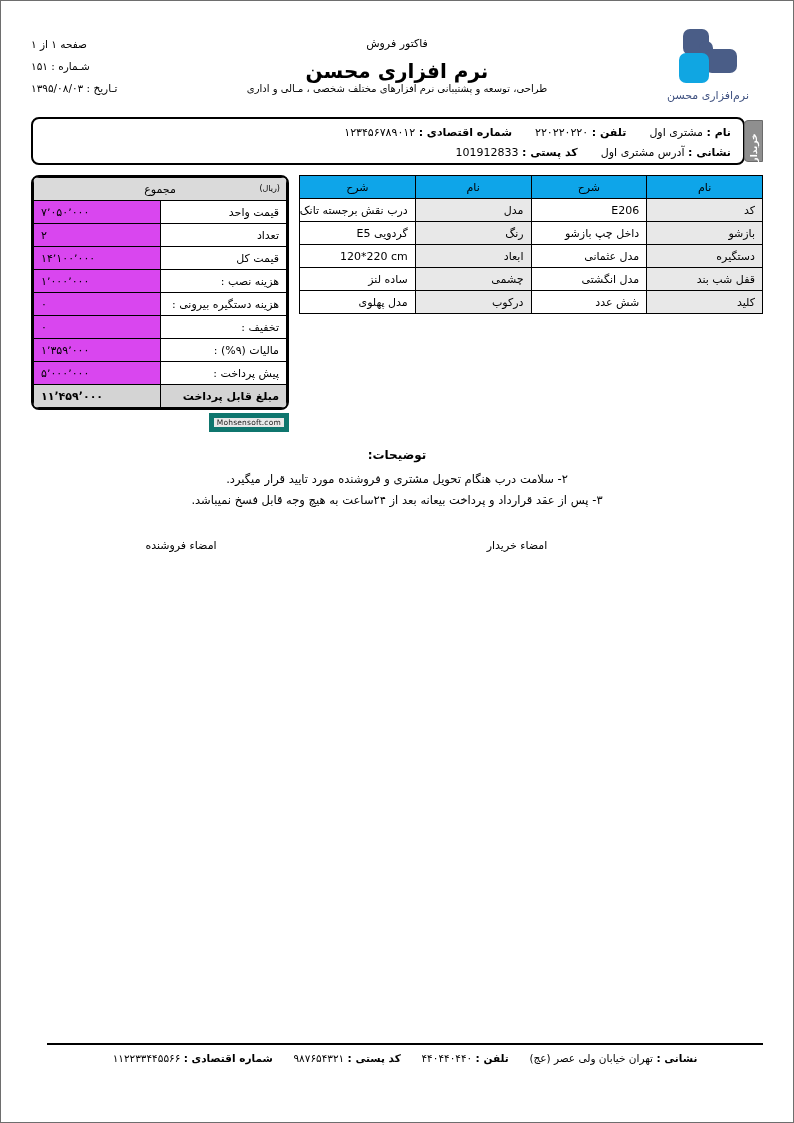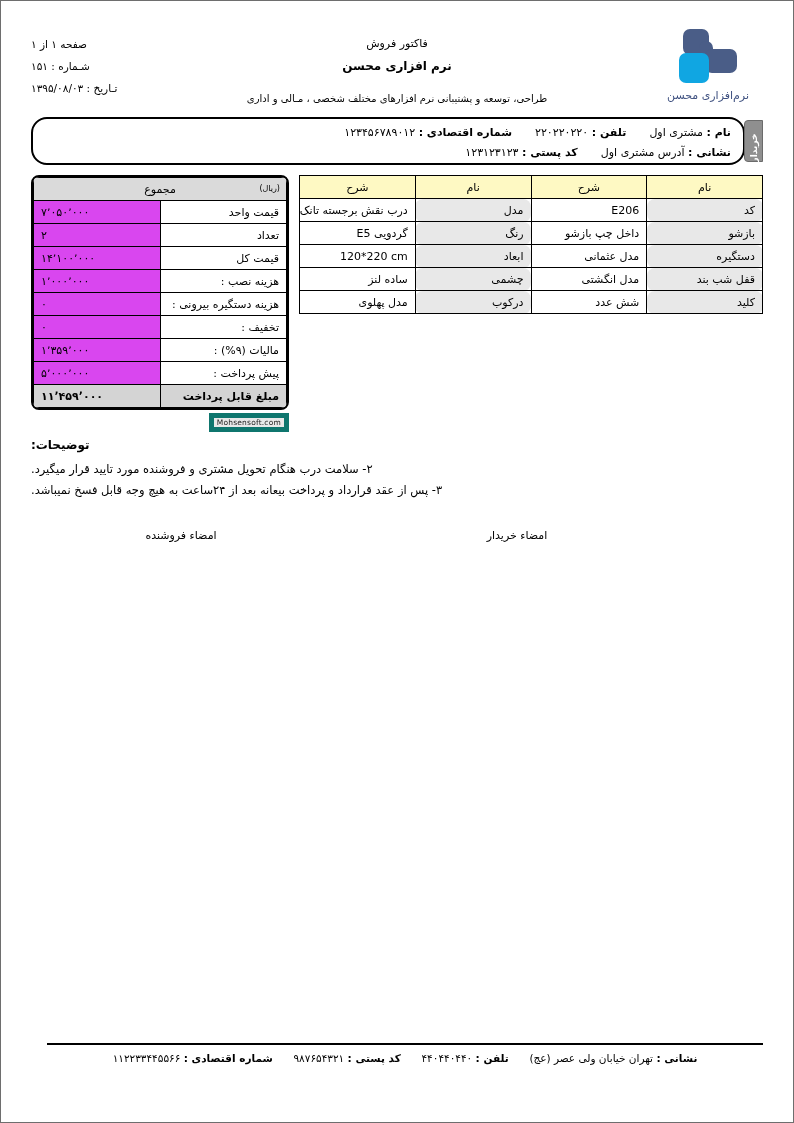--- a/index.html
+++ b/index.html
@@ -50,24 +50,24 @@
     flex: 1;
     text-align: center;
     padding-top: 8px;
   }
   .t-small {
     font-size: 11px;
     color: #000;
     margin-bottom: 9px;
   }
   .t-big {
-    font-size: 12px;
+    font-size: 20px;
     font-weight: bold;
     color: #000;
-    margin-bottom: 20px;
+    margin-bottom: 0;
   }
   .t-sub {
     font-size: 10px;
     color: #000;
   }
   .hdr-logo {
     width: 150px;
     text-align: right;
     padding-right: 14px;
     box-sizing: border-box;
@@ -101,21 +101,21 @@
     margin-top: 2px;
     height: 48px;
   }
   .buyer-box {
     position: absolute;
     right: 18px;
     left: 0;
     top: 0;
     height: 48px;
     border: 2px solid #000;
-    border-radius: 16px;
+    border-radius: 8px;
     box-sizing: border-box;
     padding: 4px 12px 0 12px;
   }
   .buyer-line {
     font-size: 11px;
     line-height: 20px;
     color: #000;
     text-align: right;
     white-space: nowrap;
   }
@@ -165,28 +165,27 @@
     font-size: 11px;
     height: 23px;
     padding: 0 7px;
     color: #000;
     box-sizing: border-box;
     font-weight: normal;
     overflow: hidden;
     white-space: nowrap;
   }
   .spec-head td {
-    background: #fef9c3;
+    background: #0ea5e9;
     text-align: center;
     font-weight: normal;
   }
   .cell-name {
     background: #e8e8e8;
     text-align: right;
-    border-radius: 8px;
   }
   .cell-desc {
     background: #ffffff;
     text-align: right;
   }
   .cell-desc.ltr {
     direction: ltr;
     text-align: right;
     margin-top: 40px;
   }
@@ -236,22 +235,22 @@
     border: 5px solid #0f766e;
     color: #222;
     font-size: 7.5px;
     padding: 0 3px;
     direction: ltr;
     letter-spacing: .2px;
   }
 
   
   .notes {
-    margin-top: 6px;
-    text-align: left;
+    margin-top: 16px;
+    text-align: center;
     color: #000;
   }
   .notes .notes-title {
     font-size: 12px;
     font-weight: bold;
     margin-bottom: 7px;
   }
   .notes .note {
     font-size: 11.5px;
     line-height: 21px;
@@ -336,21 +335,21 @@
           <span>۲۲۰۲۲۰۲۲۰</span>
           <span class="sp"></span>
           <b>شماره اقتصادی :</b>
           <span>۱۲۳۴۵۶۷۸۹۰۱۲</span>
         </div>
         <div class="buyer-line">
           <b>نشانی :</b>
           <span>آدرس مشتری اول</span>
           <span class="sp"></span>
           <b>کد پستی :</b>
-          <span>۱۲۳۱۲۳۱۲۳</span>
+          <span>101912833</span>
         </div>
       </div>
       <div class="buyer-tab">
         <span>خریدار</span>
       </div>
     </div>
 
     <div class="tables-row">
 
       <div class="spec-col">

